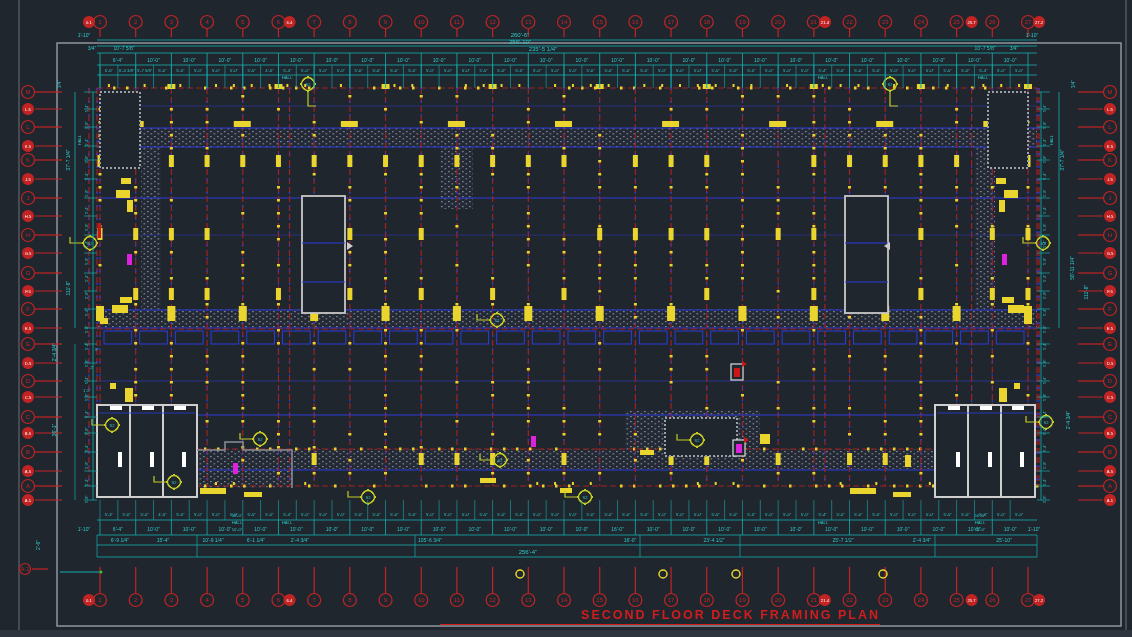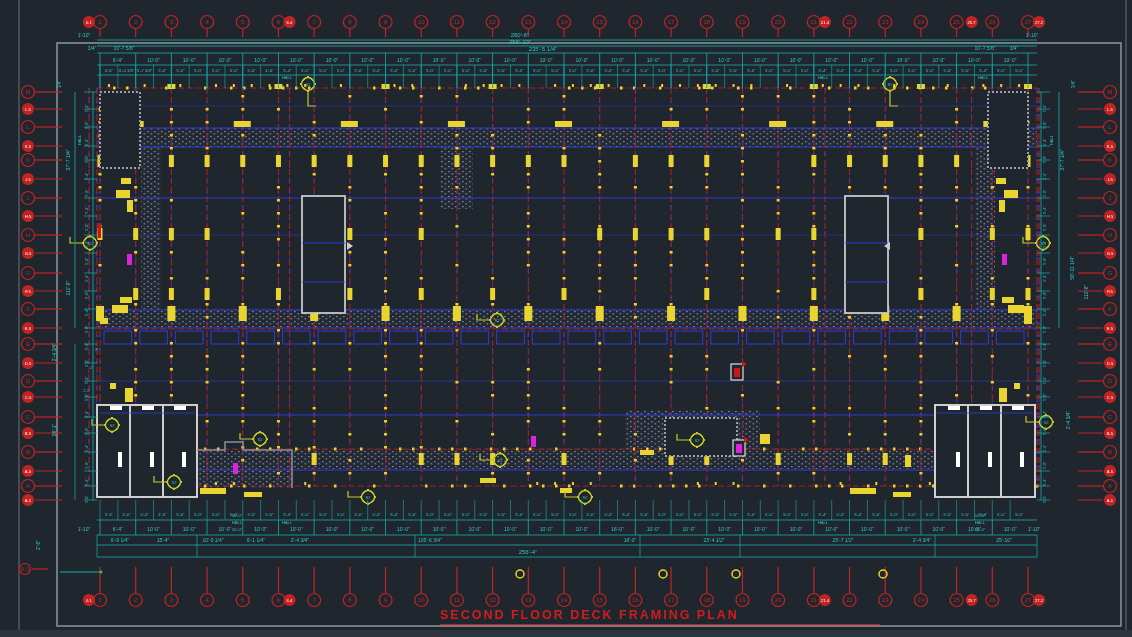--- a/index.html
+++ b/index.html
@@ -1,19 +1,19 @@
 <!DOCTYPE html>
 <html><head>
 <meta charset="utf-8">
 <style>
   html,body{margin:0;padding:0;background:#20262e;}
   #stage{position:relative;width:1132px;height:637px;overflow:hidden;
          font-family:"Liberation Sans",sans-serif;background:#20262e;}
   #plan-svg{position:absolute;left:0;top:0;}
-  #title{position:absolute;left:440px;top:608px;width:440px;text-align:left;
+  #title{position:absolute;left:440px;top:608px;width:440px;text-align:right;
          color:#d11d1d;font-size:12.5px;letter-spacing:2px;font-weight:bold;
          border-bottom:1.5px solid #d11d1d;padding-bottom:2px;white-space:nowrap;}
   #bottom-strip{position:absolute;left:0;top:630px;width:1132px;height:7px;background:#2e343e;}
 </style>
 </head>
 <body>
 
 <div id="stage">
   <svg id="plan-svg" width="1132" height="637">
       <rect x="0" y="0" width="1132" height="637" fill="#20262e"></rect>

